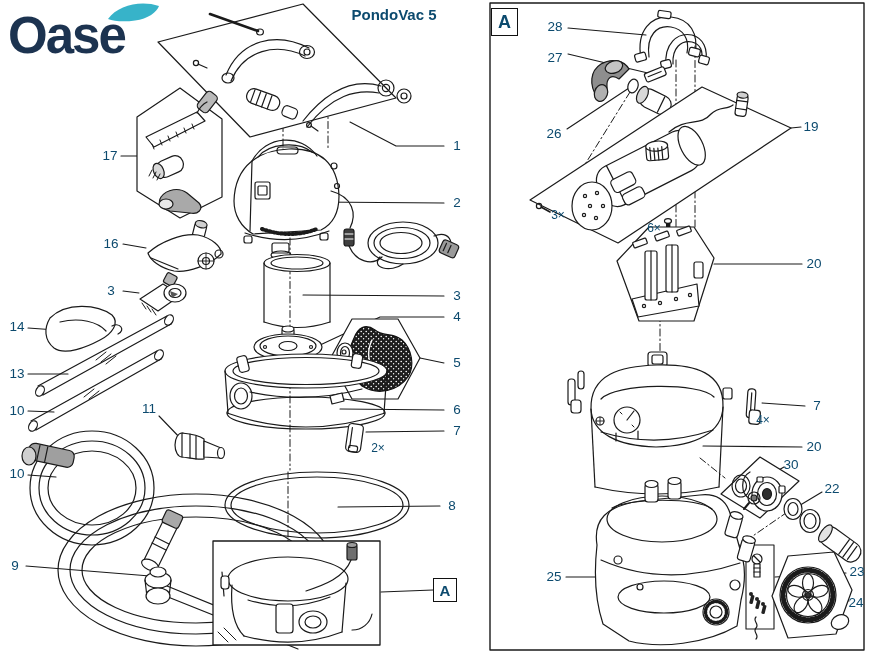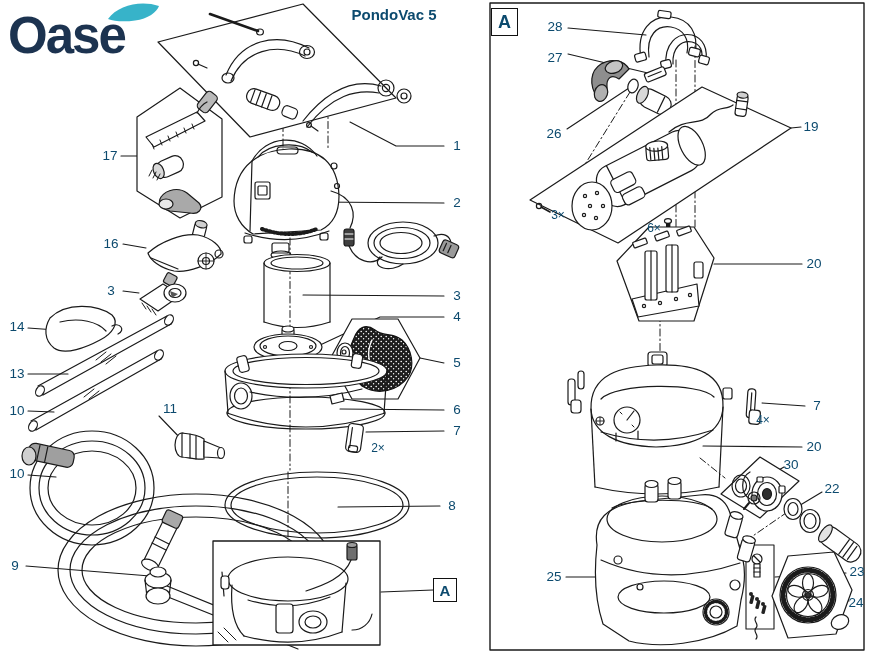--- a/index.html
+++ b/index.html
@@ -599,21 +599,21 @@
   <div class="co" style="left:457px;top:146px">1</div>
   <div class="co" style="left:457px;top:203px">2</div>
   <div class="co" style="left:457px;top:296px">3</div>
   <div class="co" style="left:457px;top:317px">4</div>
   <div class="co" style="left:457px;top:363px">5</div>
   <div class="co" style="left:457px;top:410px">6</div>
   <div class="co" style="left:457px;top:431px">7</div>
   <div class="co" style="left:452px;top:506px">8</div>
   <div class="co" style="left:15px;top:566px">9</div>
   <div class="co" style="left:17px;top:474px">10</div>
-  <div class="co" style="left:170px;top:409px">11</div>
+  <div class="co" style="left:149px;top:409px">11</div>
   <div class="co" style="left:17px;top:411px">10</div>
   <div class="co" style="left:17px;top:374px">13</div>
   <div class="co" style="left:17px;top:327px">14</div>
   <div class="co" style="left:111px;top:291px">3</div>
   <div class="co" style="left:111px;top:244px">16</div>
   <div class="co" style="left:110px;top:156px">17</div>
   <div class="co qty" style="left:378px;top:448px">2×</div>
 
   <div class="co" style="left:555px;top:27px">28</div>
   <div class="co" style="left:555px;top:58px">27</div>

